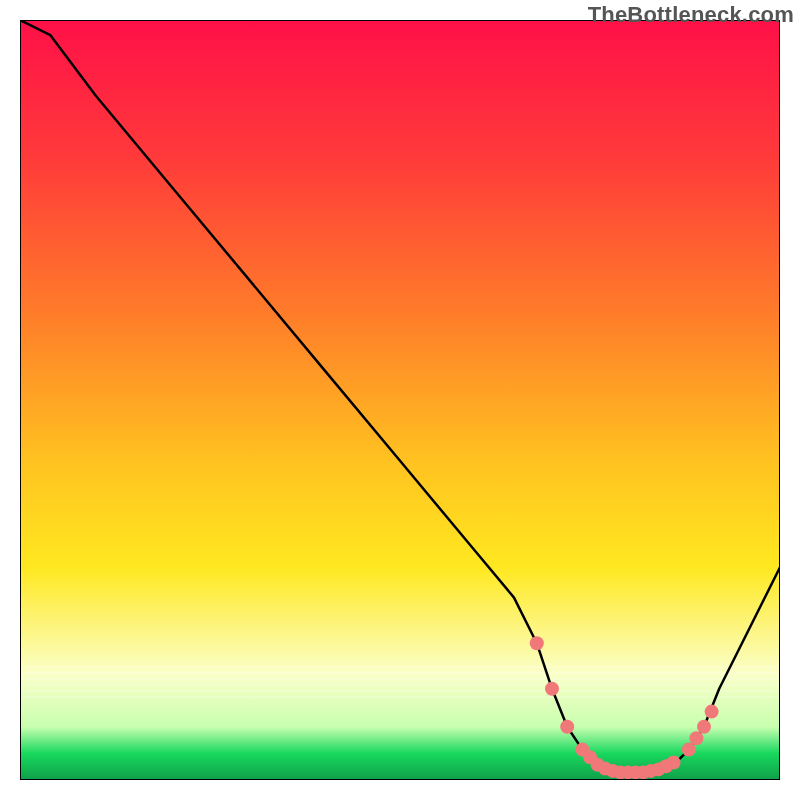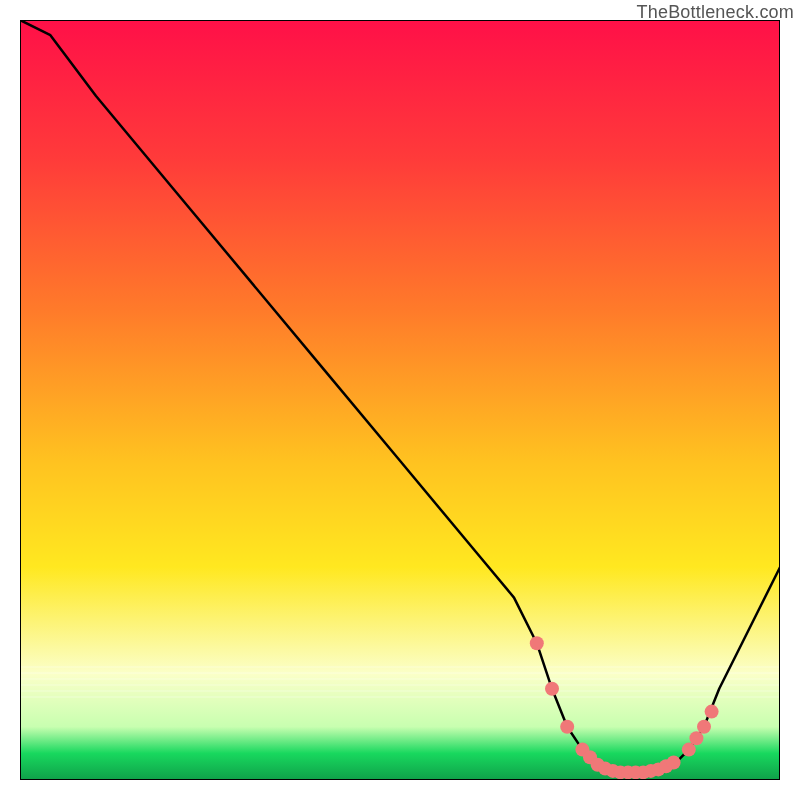--- a/index.html
+++ b/index.html
@@ -13,22 +13,22 @@
   }
   .stage {
     position: relative;
     width: 800px;
     height: 800px;
   }
   .watermark {
     position: absolute;
     top: 2px;
     right: 6px;
-    font-size: 18px;
-    font-weight: 400;
+    font-size: 22px;
+    font-weight: 700;
     color: #555;
     letter-spacing: 0.2px;
     z-index: 10;
   }
   .plot-area {
     position: absolute;
     left: 20px;
     top: 20px;
     width: 760px;
     height: 760px;

